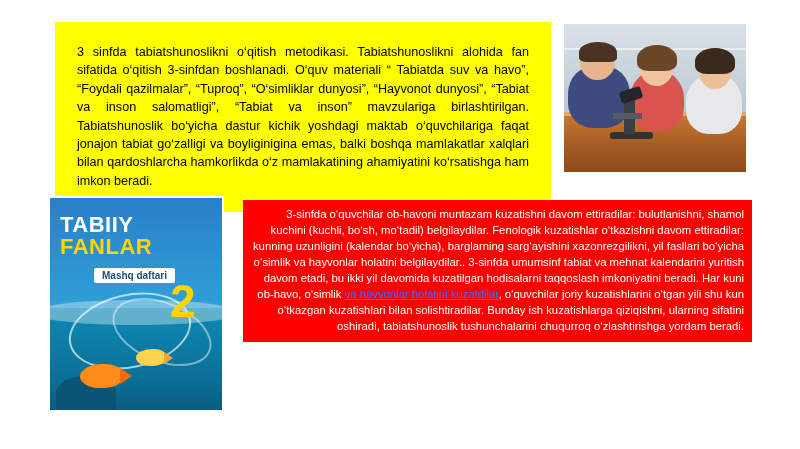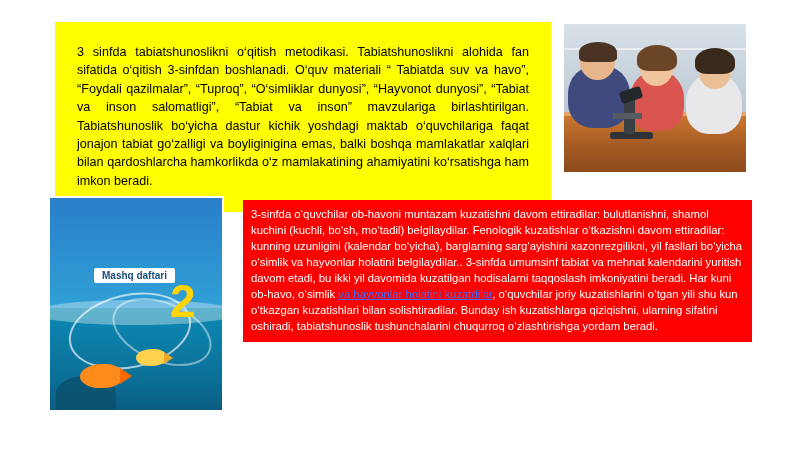--- a/index.html
+++ b/index.html
@@ -295,21 +295,21 @@
   
   .red-block {
     position: absolute;
     left: 243px;
     top: 200px;
     width: 509px;
     background: #ff0000;
     color: #ffffff;
     font-size: 11.3px;
     line-height: 1.42;
-    text-align: left;
+    text-align: right;
     padding: 6px 8px 8px 8px;
     box-sizing: border-box;
   }
   .red-block p {
     margin: 0;
   }
   .red-block .lnk {
     color: #3b6cff;
     text-decoration: underline;
   }
@@ -344,19 +344,23 @@
 
 <div class="book">
   <div class="sky"></div>
   <div class="sea"></div>
   <div class="wave"></div>
   <div class="book-sketch"></div>
   <div class="book-sketch2"></div>
   <div class="book-coral"></div>
   <div class="book-fish"></div>
   <div class="book-fish2"></div>
+  <div class="book-title">
+    <span>TABIIY</span>
+    <span class="l2">FANLAR</span>
+  </div>
   <div class="book-sub">Mashq daftari</div>
   <div class="book-num">2</div>
 </div>
 
 <div class="red-block">
   <p><span>3-sinfda o‘quvchilar ob-havoni muntazam kuzatishni davom ettiradilar: bulutlanishni, shamol kuchini (kuchli, bo‘sh, mo‘tadil) belgilaydilar. Fenologik kuzatishlar o‘tkazishni davom ettiradilar: kunning uzunligini (kalendar bo‘yicha), barglarning sarg‘ayishini xazonrezgilikni, yil fasllari bo‘yicha o‘simlik va hayvonlar holatini belgilaydilar.. 3-sinfda umumsinf tabiat va mehnat kalendarini yuritish davom etadi, bu ikki yil davomida kuzatilgan hodisalarni taqqoslash imkoniyatini beradi. Har kuni ob-havo, o‘simlik </span><span class="lnk">va hayvonlar holatini kuzatdilar</span><span>, o‘quvchilar joriy kuzatishlarini o‘tgan yili shu kun o‘tkazgan kuzatishlari bilan solishtiradilar. Bunday ish kuzatishlarga qiziqishni, ularning sifatini oshiradi, tabiatshunoslik tushunchalarini chuqurroq o‘zlashtirishga yordam beradi.</span></p>
 </div>
 
 </body></html>

